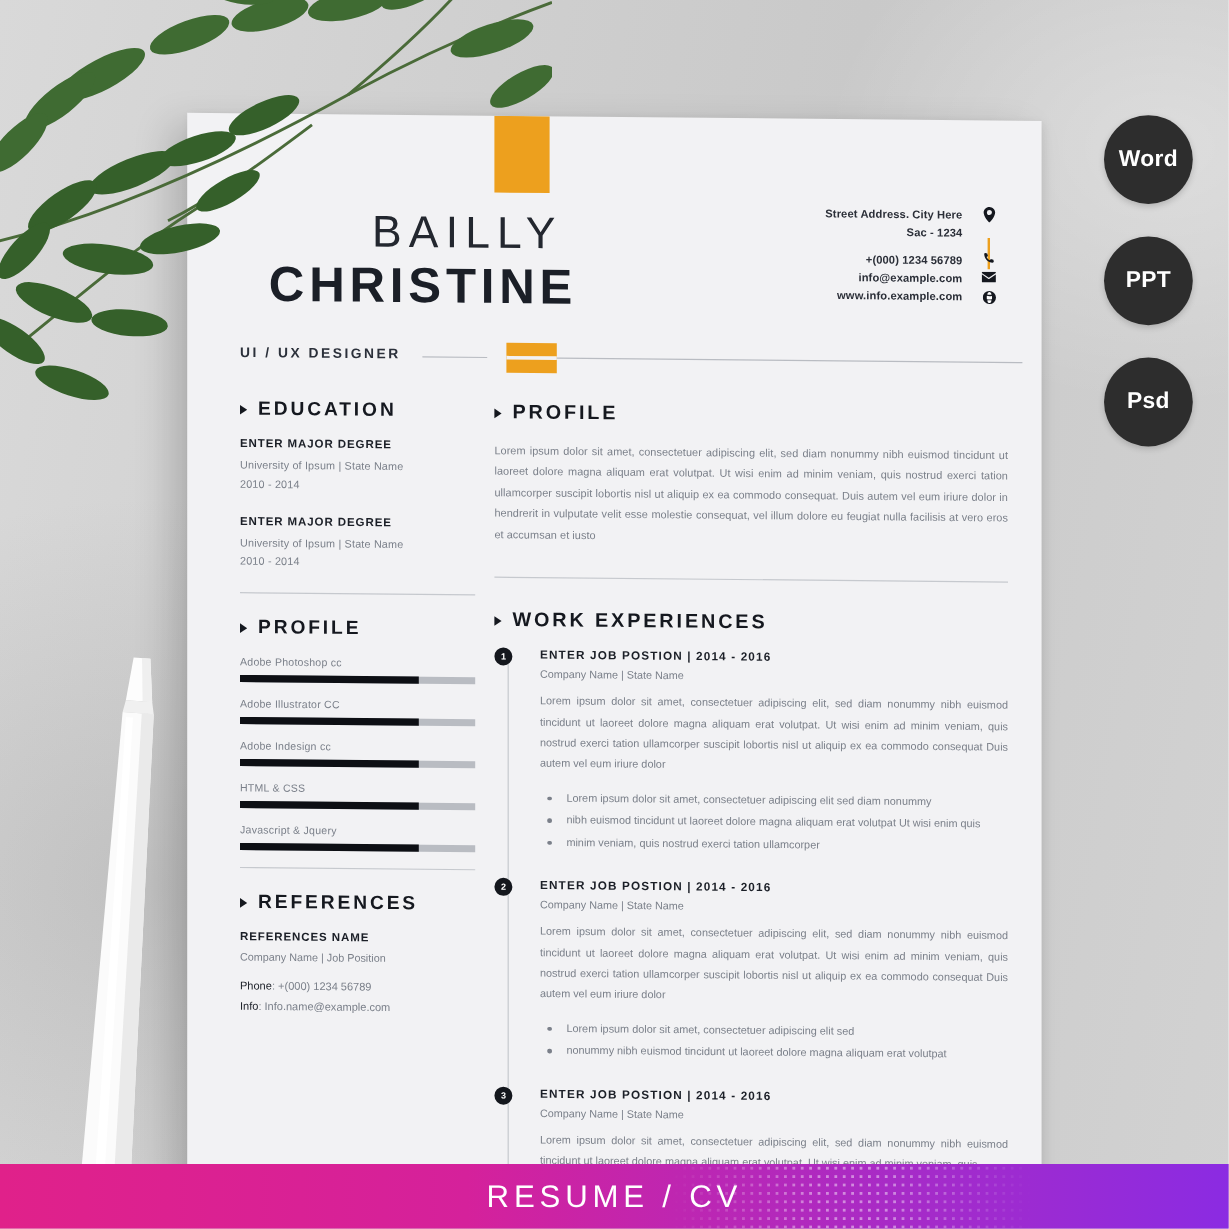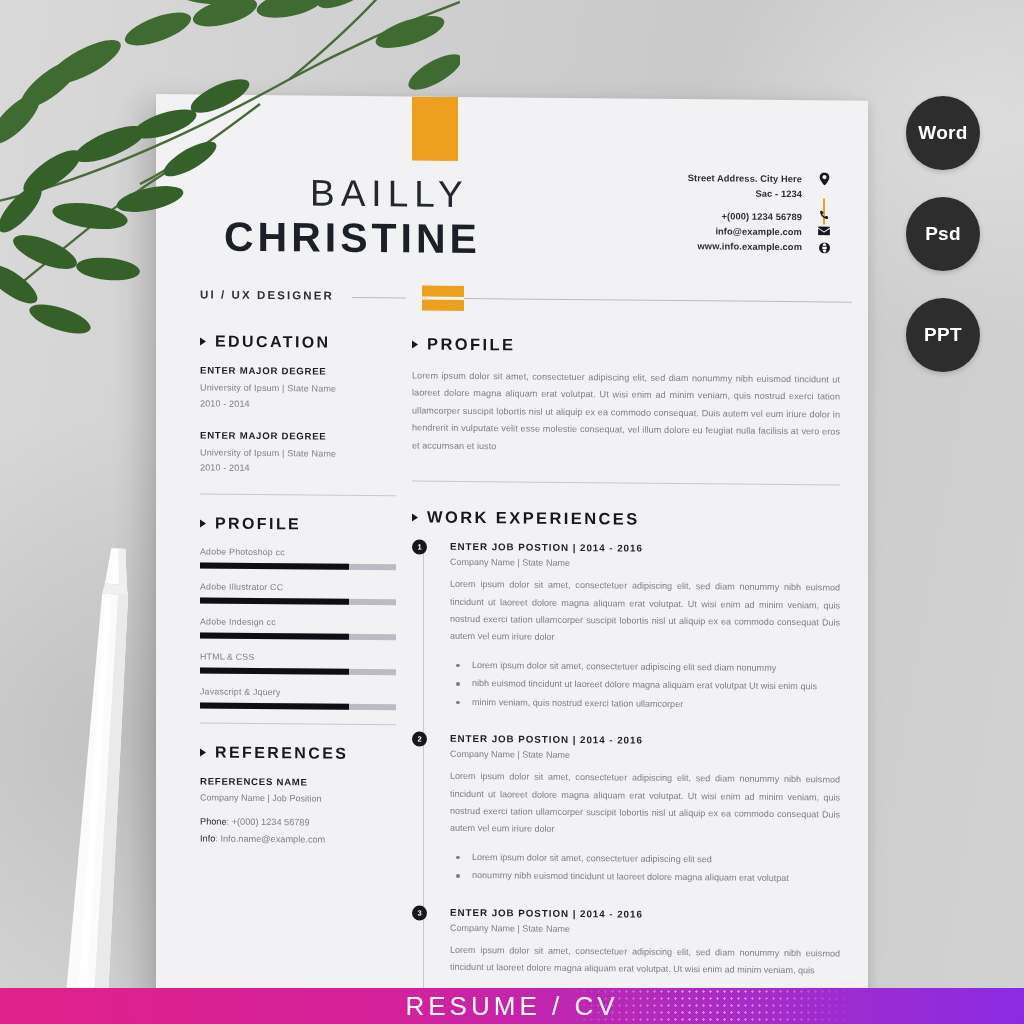--- a/index.html
+++ b/index.html
@@ -228,35 +228,35 @@
     background: #7b808a;
   }
 
   
   .plant { position: absolute; left: -10px; top: -16px; width: 470px; height: 350px; }
 
   
   .pencil { position: absolute; left: 40px; top: 528px; width: 130px; height: 480px; }
 
   
-  .badges { position: absolute; right: 44px; top: 96px; }
+  .badges { position: absolute; right: 30px; top: 96px; }
   .badge {
     width: 74px; height: 74px; border-radius: 50%;
     background: #2d2d2d;
     display: flex; align-items: center; justify-content: center;
     color: #fff; font-size: 19px; font-weight: 700;
     margin-bottom: 27px;
     box-shadow: 0 2px 5px rgba(0,0,0,.18);
     letter-spacing: .3px;
   }
 
   
   .banner {
     position: absolute; left: 0; bottom: 0;
-    width: 1024px; height: 36px;
+    width: 1024px; height: 54px;
     background: linear-gradient(90deg, #e0218a 0%, #d5219b 38%, #a82bc6 72%, #8b2be2 100%);
     overflow: hidden;
   }
   .banner-dots {
     position: absolute; left: 560px; top: 0; width: 300px; height: 100%;
     background-image: radial-gradient(rgba(255,255,255,.45) 1.1px, transparent 1.2px);
     background-size: 7px 7px;
     -webkit-mask-image: linear-gradient(90deg, transparent, #000 40%, #000 60%, transparent);
     mask-image: linear-gradient(90deg, transparent, #000 40%, #000 60%, transparent);
   }
@@ -500,22 +500,22 @@
       <path d="M52 56 L74 56 L76 66 L50 66 Z" fill="#f0f0f0"></path>
       <path d="M50 66 L76 66 L84 466 L42 466 Z" fill="#fbfbfb"></path>
       <path d="M63 20 L70 20 L74 56 L66 56 Z" fill="#efefef"></path>
       <path d="M66 66 L76 66 L84 466 L70 466 Z" fill="#eaeaea"></path>
       <path d="M53 70 L59 70 L62 460 L54 460 Z" fill="#ffffff" opacity=".85"></path>
     </g>
   </svg>
 
   <div class="badges">
     <div class="badge">Word</div>
+    <div class="badge">PPT</div>
     <div class="badge">Psd</div>
-    <div class="badge">PPT</div>
   </div>
 
   <div class="banner">
     <div class="banner-dots"></div>
     <div class="banner-text">RESUME / CV</div>
   </div>
 
 </div>
 
 </body></html>

